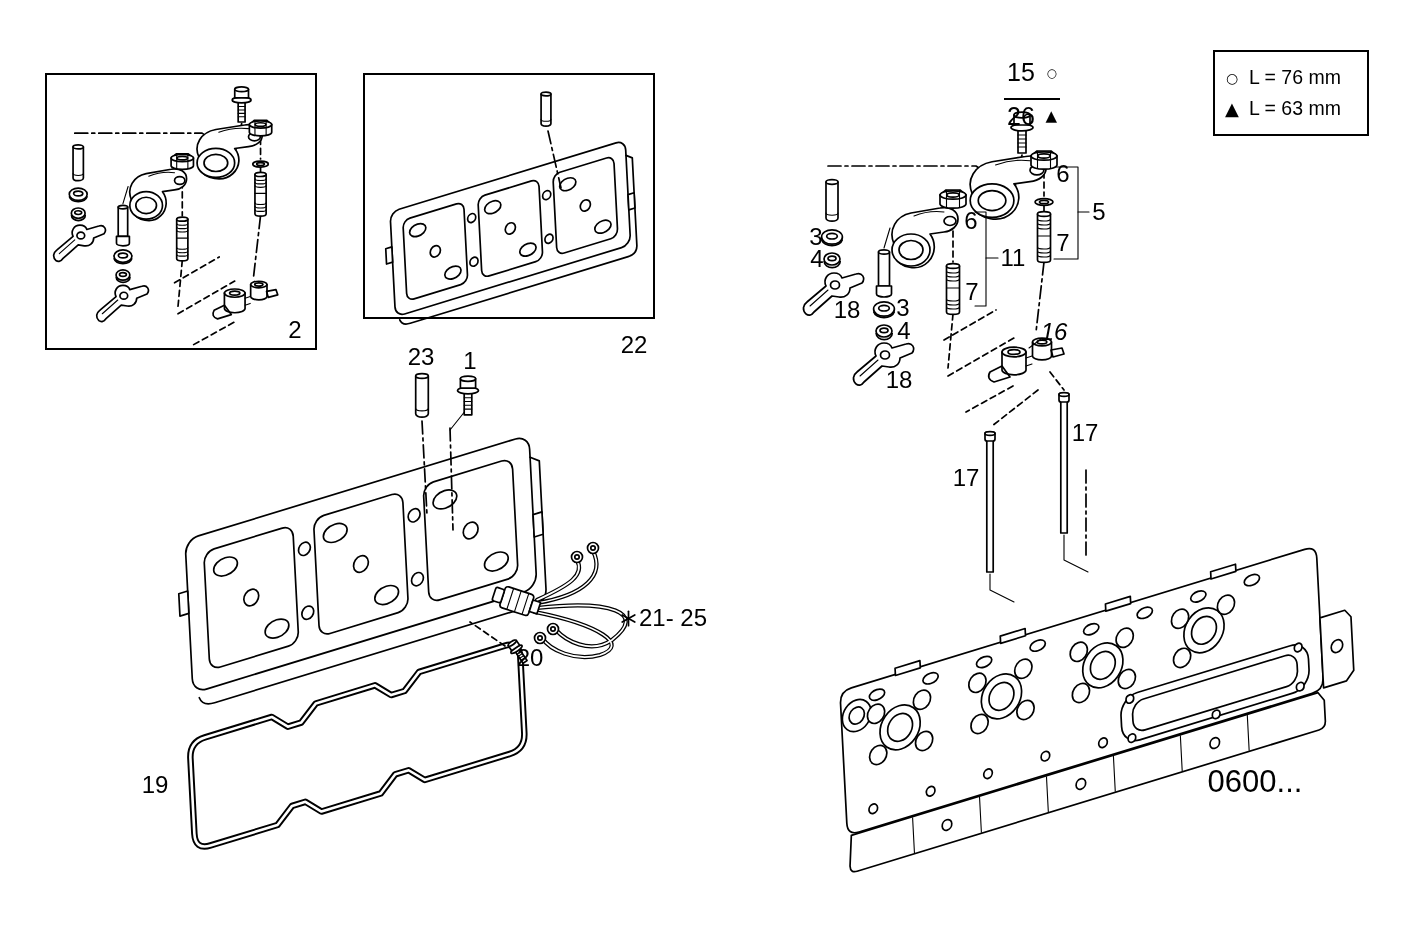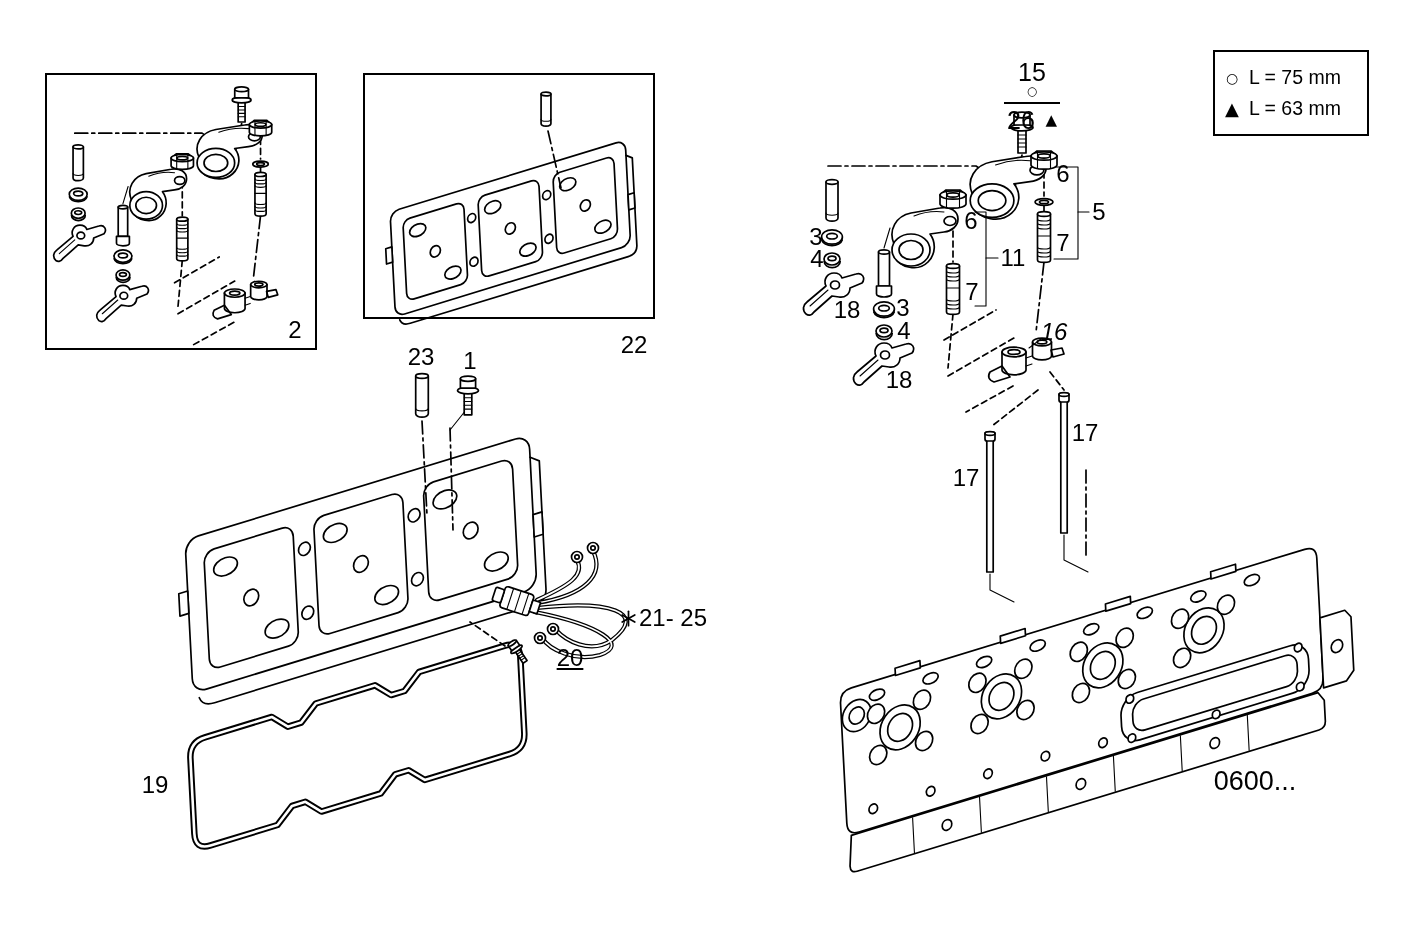--- a/index.html
+++ b/index.html
@@ -17,25 +17,25 @@
   #dsvg .ds{stroke-dasharray:6 4;fill:none;}
   #dsvg .wire{stroke-width:4.2;fill:none;}
   #dsvg .wirew{stroke:#fff;stroke-width:1.7;fill:none;}
   #dsvg .gk{stroke-width:6.5;fill:none;}
   #dsvg .gkw{stroke:#fff;stroke-width:2.6;fill:none;}
   
   .frame{position:absolute;border:2px solid #000;box-sizing:border-box;background:transparent;}
   
   .lbl{position:absolute;transform:translate(-50%,-50%);font-size:24px;line-height:1;
        white-space:nowrap;background:transparent;}
-  .lbl.small{font-size:27px;}
+  .lbl.small{font-size:31px;}
   
   .fraction{position:absolute;left:1004px;top:58px;width:56px;font-size:25px;line-height:1;}
   .fraction .row{display:flex;align-items:center;justify-content:space-between;padding:2px 3px;}
-  .fraction .row.top{border-bottom:2.5px solid #000;padding-bottom:5px;flex-direction:column;}
+  .fraction .row.top{border-bottom:2.5px solid #000;padding-bottom:13px;}
   .fraction .row.bot{padding-top:4px;}
   .sym{font-family:"DejaVu Sans",sans-serif;line-height:1;}
   .fraction .sym.circ{font-size:12px;}
   .fraction .sym.tri{font-size:15px;}
   
   .legend{left:1213px;top:50px;width:156px;height:86px;display:flex;flex-direction:column;
           justify-content:center;gap:8px;padding:4px 0;}
   .legend .lrow{display:flex;align-items:center;font-size:19.5px;}
   .legend .symc{width:34px;text-align:center;}
   .legend .lrow:first-child .symc{font-size:14px;}
@@ -337,21 +337,21 @@
   <use href="#rod17" transform="translate(1064,393)"></use>
 </svg>
 
 
 <div class="frame" style="left:45px;top:73px;width:272px;height:277px;"></div>
 <div class="frame" style="left:363px;top:73px;width:292px;height:246px;"></div>
 
 <div class="frame legend">
   <div class="lrow">
     <span class="symc sym">○</span>
-    <span>L = 75 mm</span>
+    <span>L = 76 mm</span>
   </div>
   <div class="lrow">
     <span class="symc sym">▲</span>
     <span>L = 63 mm</span>
   </div>
 </div>
 
 
 <div class="fraction">
   <div class="row top">
@@ -380,21 +380,21 @@
 <div class="lbl" style="left:971px;top:221px;">6</div>
 <div class="lbl" style="left:972px;top:292px;">7</div>
 <div class="lbl" style="left:1013px;top:258px;">11</div>
 <div class="lbl" style="left:1063px;top:174px;">6</div>
 <div class="lbl" style="left:1063px;top:243px;">7</div>
 <div class="lbl" style="left:1099px;top:212px;">5</div>
 <div class="lbl" style="left:1054px;top:332px;font-style:italic;">16</div>
 <div class="lbl" style="left:966px;top:478px;">17</div>
 <div class="lbl" style="left:1085px;top:433px;">17</div>
 <div class="lbl" style="left:155px;top:785px;text-align:right;">19</div>
-<div class="lbl" style="left:570px;top:658px;text-decoration:underline;">20</div>
+<div class="lbl" style="left:530px;top:658px;">20</div>
 <div class="lbl-2125">
   <svg class="asti" width="17" height="17">
     <use href="#ast"></use>
       </svg>
   <span>21- 25</span>
 </div>
 <div class="lbl small" style="left:1255px;top:781px;">0600...</div>
 
 </div>
 

